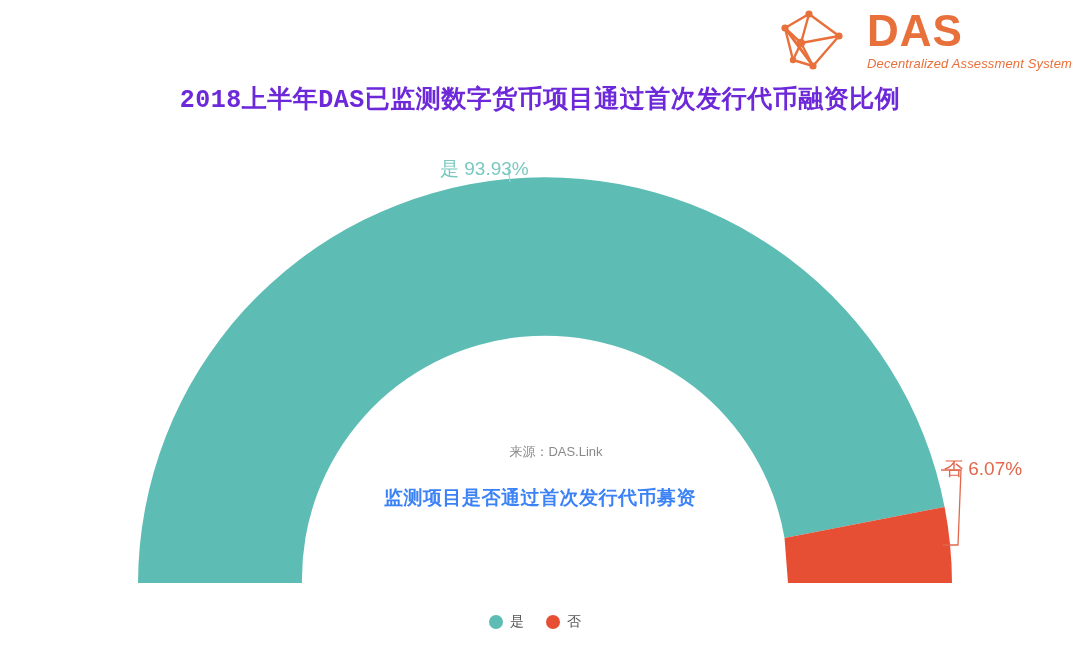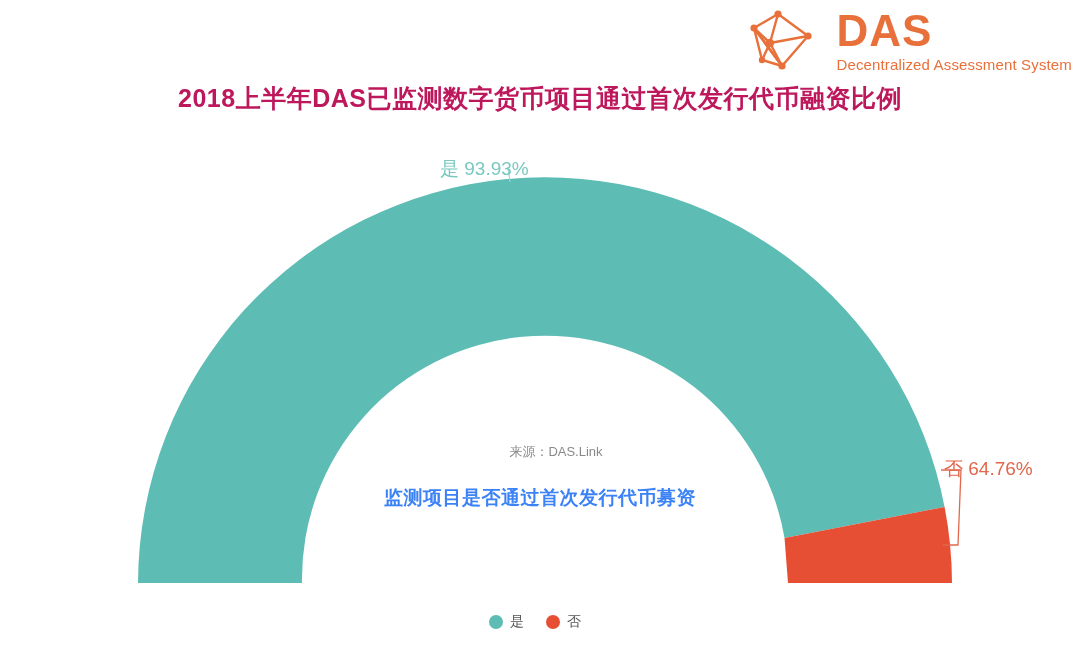--- a/index.html
+++ b/index.html
@@ -36,39 +36,40 @@
   }
   .logo-word {
     font-size: 44px;
     font-weight: bold;
     color: #E8703A;
     letter-spacing: 1px;
     line-height: 46px;
     font-family: "Liberation Sans", sans-serif;
   }
   .logo-tagline {
-    font-size: 15px;
+    font-size: 13px;
     color: #E8703A;
     letter-spacing: 0.15px;
     margin-top: 2px;
     font-family: "Liberation Sans", sans-serif;
+    font-style: italic;
   }
 
   
   .chart-title {
     position: absolute;
     top: 82px;
     left: 0;
     width: 1080px;
     text-align: center;
     font-size: 25px;
     font-weight: bold;
-    color: #be185d;
+    color: #6d28d9;
     letter-spacing: 0.5px;
-    font-family: Liberation Sans, sans-serif;
+    font-family: Liberation Mono, monospace;
   }
 
   
   .chart-stage {
     position: absolute;
     left: 0;
     top: 0;
     width: 1080px;
     height: 654px;
   }
@@ -196,21 +197,21 @@
              L 788 583
              L 784.53 538.09
              Z"></path>
 
     <path fill="none" stroke="#9DD4CE" stroke-width="1.2" d="M 508 167 L 510 182"></path>
 
     <path fill="none" stroke="#E2674C" stroke-width="1.3" d="M 941 470 L 961 470 L 958 545 L 943 545"></path>
   </svg>
 
   <div class="slice-label slice-label-yes">是 93.93%</div>
-  <div class="slice-label slice-label-no">否 64.76%</div>
+  <div class="slice-label slice-label-no">否 6.07%</div>
 
   <div class="center-source">来源：DAS.Link</div>
   <div class="center-subtitle">监测项目是否通过首次发行代币募资</div>
 </div>
 
 <div class="legend">
   <div class="legend-item">
     <span class="legend-dot" style="background:#5DBCB4"></span>
     <span class="legend-label">是</span>
   </div>

